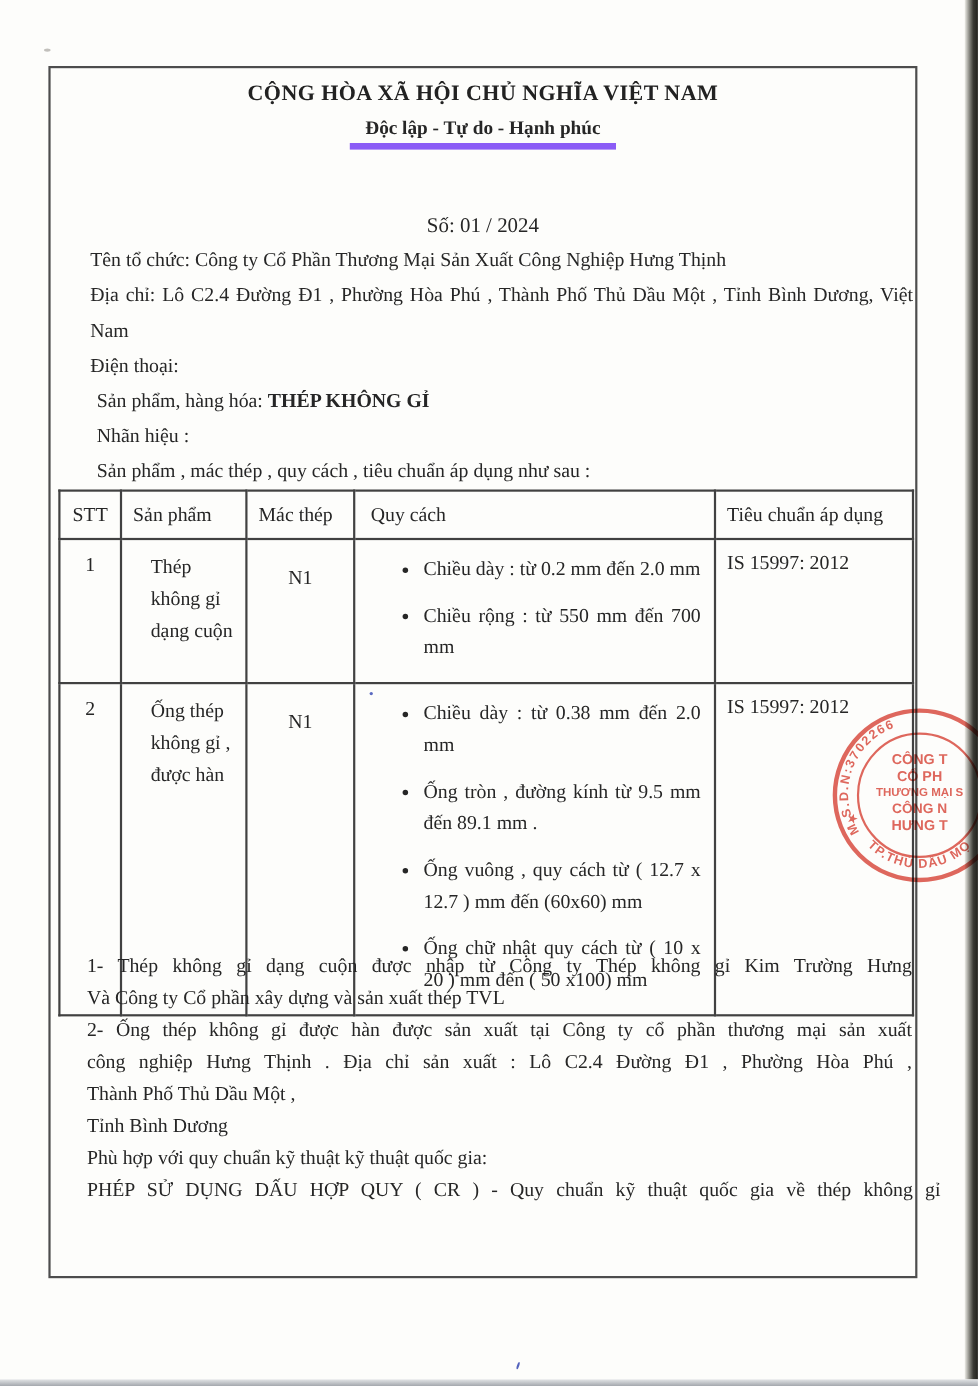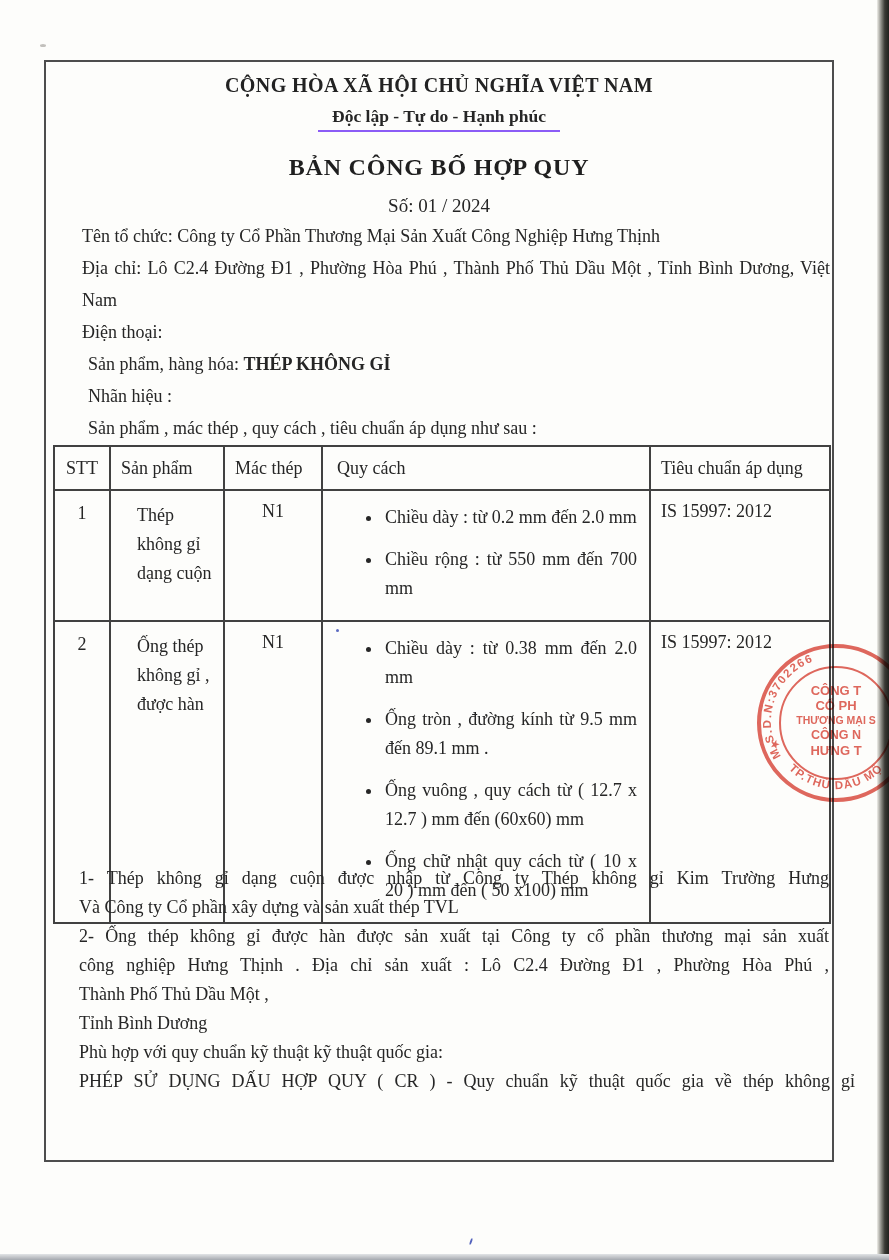--- a/index.html
+++ b/index.html
@@ -15,40 +15,40 @@
     background:linear-gradient(180deg,#e2e4e6,#a4a8ae);}
   .speck{position:absolute;border-radius:50%;}
 
   
   .frame{position:absolute;left:44px;top:60px;width:790px;height:1102px;
     box-sizing:border-box;border:2px solid #4d4d4d;}
 
   .center-line{position:absolute;left:0;width:100%;text-align:center;}
   .republic{top:12px;font-size:20px;font-weight:bold;letter-spacing:.4px;color:#222;}
   .motto{top:44px;font-size:17.5px;font-weight:bold;}
-  .motto .underlined{display:inline-block;border-bottom:2px solid #8b5cf6;padding:0 14px 3px 14px;}
+  .motto .underlined{display:inline-block;border-bottom:6px solid #8b5cf6;padding:0 14px 3px 14px;}
   .doc-title{top:92px;font-size:24px;font-weight:bold;letter-spacing:.8px;color:#1f1f1f;}
   .doc-number{top:133px;font-size:19px;}
 
   .info-block{position:absolute;left:36px;top:158px;width:748px;
     font-size:18px;line-height:32px;text-align:justify;}
   .info-block p{margin:0;}
   .indent-sm{padding-left:6px;}
   .bold{font-weight:bold;}
 
   
   table.spec{position:absolute;left:7px;top:383px;width:776px;
     border-collapse:collapse;font-size:18px;table-layout:fixed;}
   table.spec td,table.spec th{border:2px solid #414141;vertical-align:top;
     font-weight:normal;text-align:left;box-sizing:border-box;}
   table.spec th{height:44px;vertical-align:middle;padding:4px 10px;}
   table.spec th.c, table.spec td.c{text-align:center;}
   td.cell-stt{padding-top:12px;}
   td.cell-sp{padding:10px 10px 6px 26px;text-align:justify;line-height:29px;}
-  td.cell-mt{padding-top:10px;margin-left:12px;}
+  td.cell-mt{padding-top:24px;margin-left:12px;}
   td.cell-qc{padding:4px 12px 4px 0;}
   td.cell-tc{padding:10px 6px 6px 10px;}
   .row-1 td{height:94px;}
   .row-2 td{height:237px;}
   ul.qc-list{margin:8px 0 0 0;padding-left:60px;}
   ul.qc-list li{padding-left:2px;margin-bottom:13px;line-height:29px;
     text-align:justify;}
 
   
   .notes{position:absolute;left:33px;top:802px;width:750px;
@@ -74,21 +74,20 @@
   <div class="speck" style="left:40px;top:44px;width:6px;height:3px;background:#c2c0bc;"></div>
   <div class="speck" style="left:336px;top:629px;width:3px;height:3px;background:#5b6ac1;"></div>
   <div class="speck" style="left:470px;top:1238px;width:2px;height:7px;background:#5463bd;transform:rotate(18deg);"></div>
 
   <div class="frame">
 
     <div class="center-line republic">CỘNG HÒA XÃ HỘI CHỦ NGHĨA VIỆT NAM</div>
     <div class="center-line motto">
       <span class="underlined">Độc lập - Tự do - Hạnh phúc</span>
     </div>
-    <div class="center-line doc-title">BẢN CÔNG BỐ HỢP QUY</div>
     <div class="center-line doc-number">Số: 01 / 2024</div>
 
     <div class="info-block">
       <p>Tên tổ chức: Công ty Cổ Phần Thương Mại Sản Xuất Công Nghiệp Hưng Thịnh</p>
       <p>Địa chỉ: Lô C2.4 Đường Đ1 , Phường Hòa Phú , Thành Phố Thủ Dầu Một , Tỉnh Bình Dương, Việt Nam</p>
       <p>Điện thoại:</p>
       <p class="indent-sm"><span>Sản phẩm, hàng hóa: </span><span class="bold">THÉP KHÔNG GỈ</span></p>
       <p class="indent-sm">Nhãn hiệu :</p>
       <p class="indent-sm">Sản phẩm , mác thép , quy cách , tiêu chuẩn áp dụng như sau :</p>
     </div>

